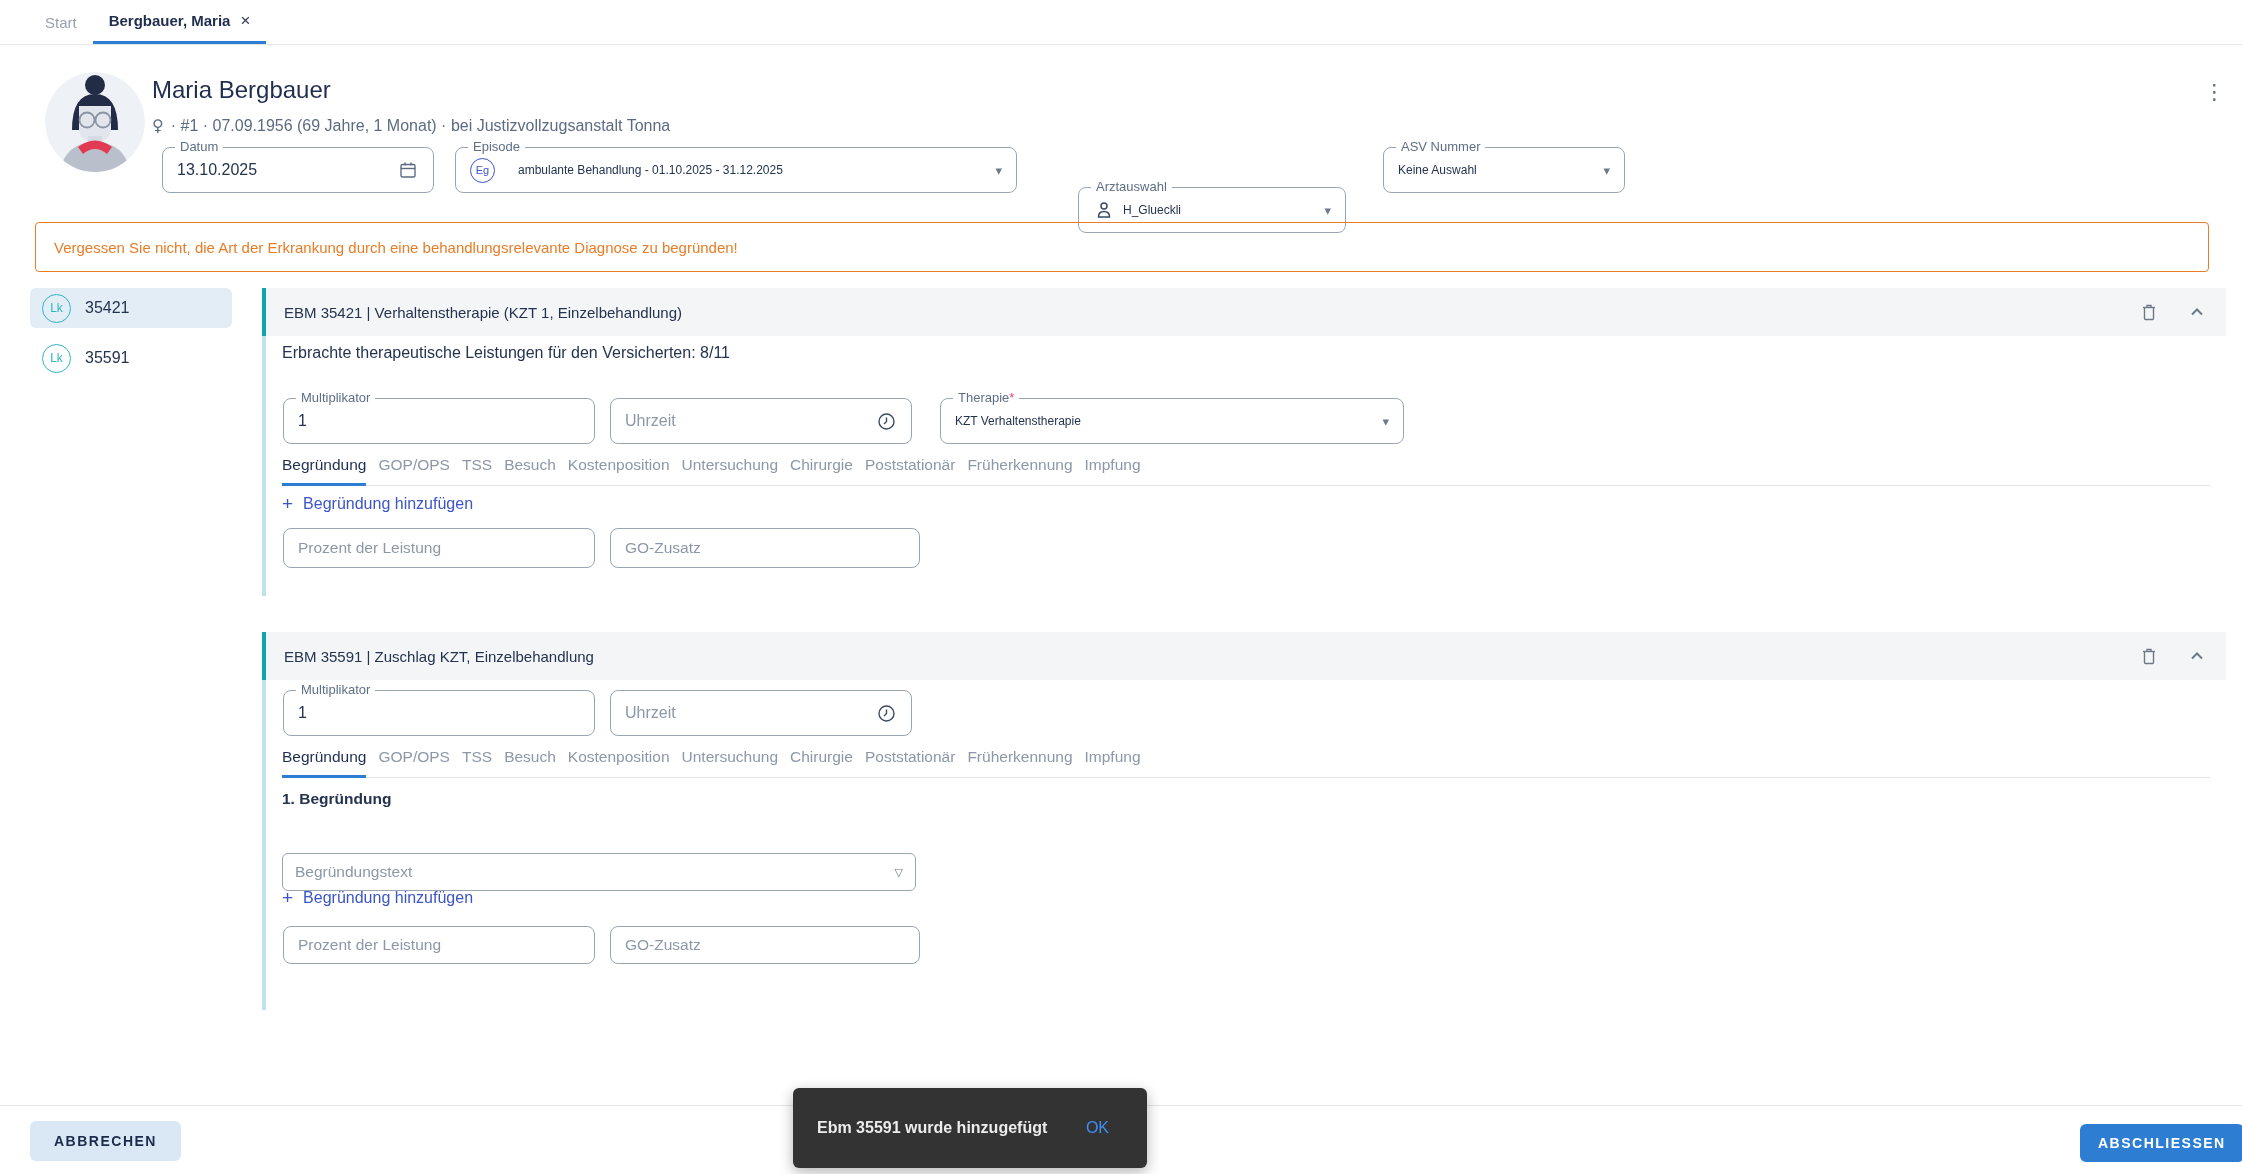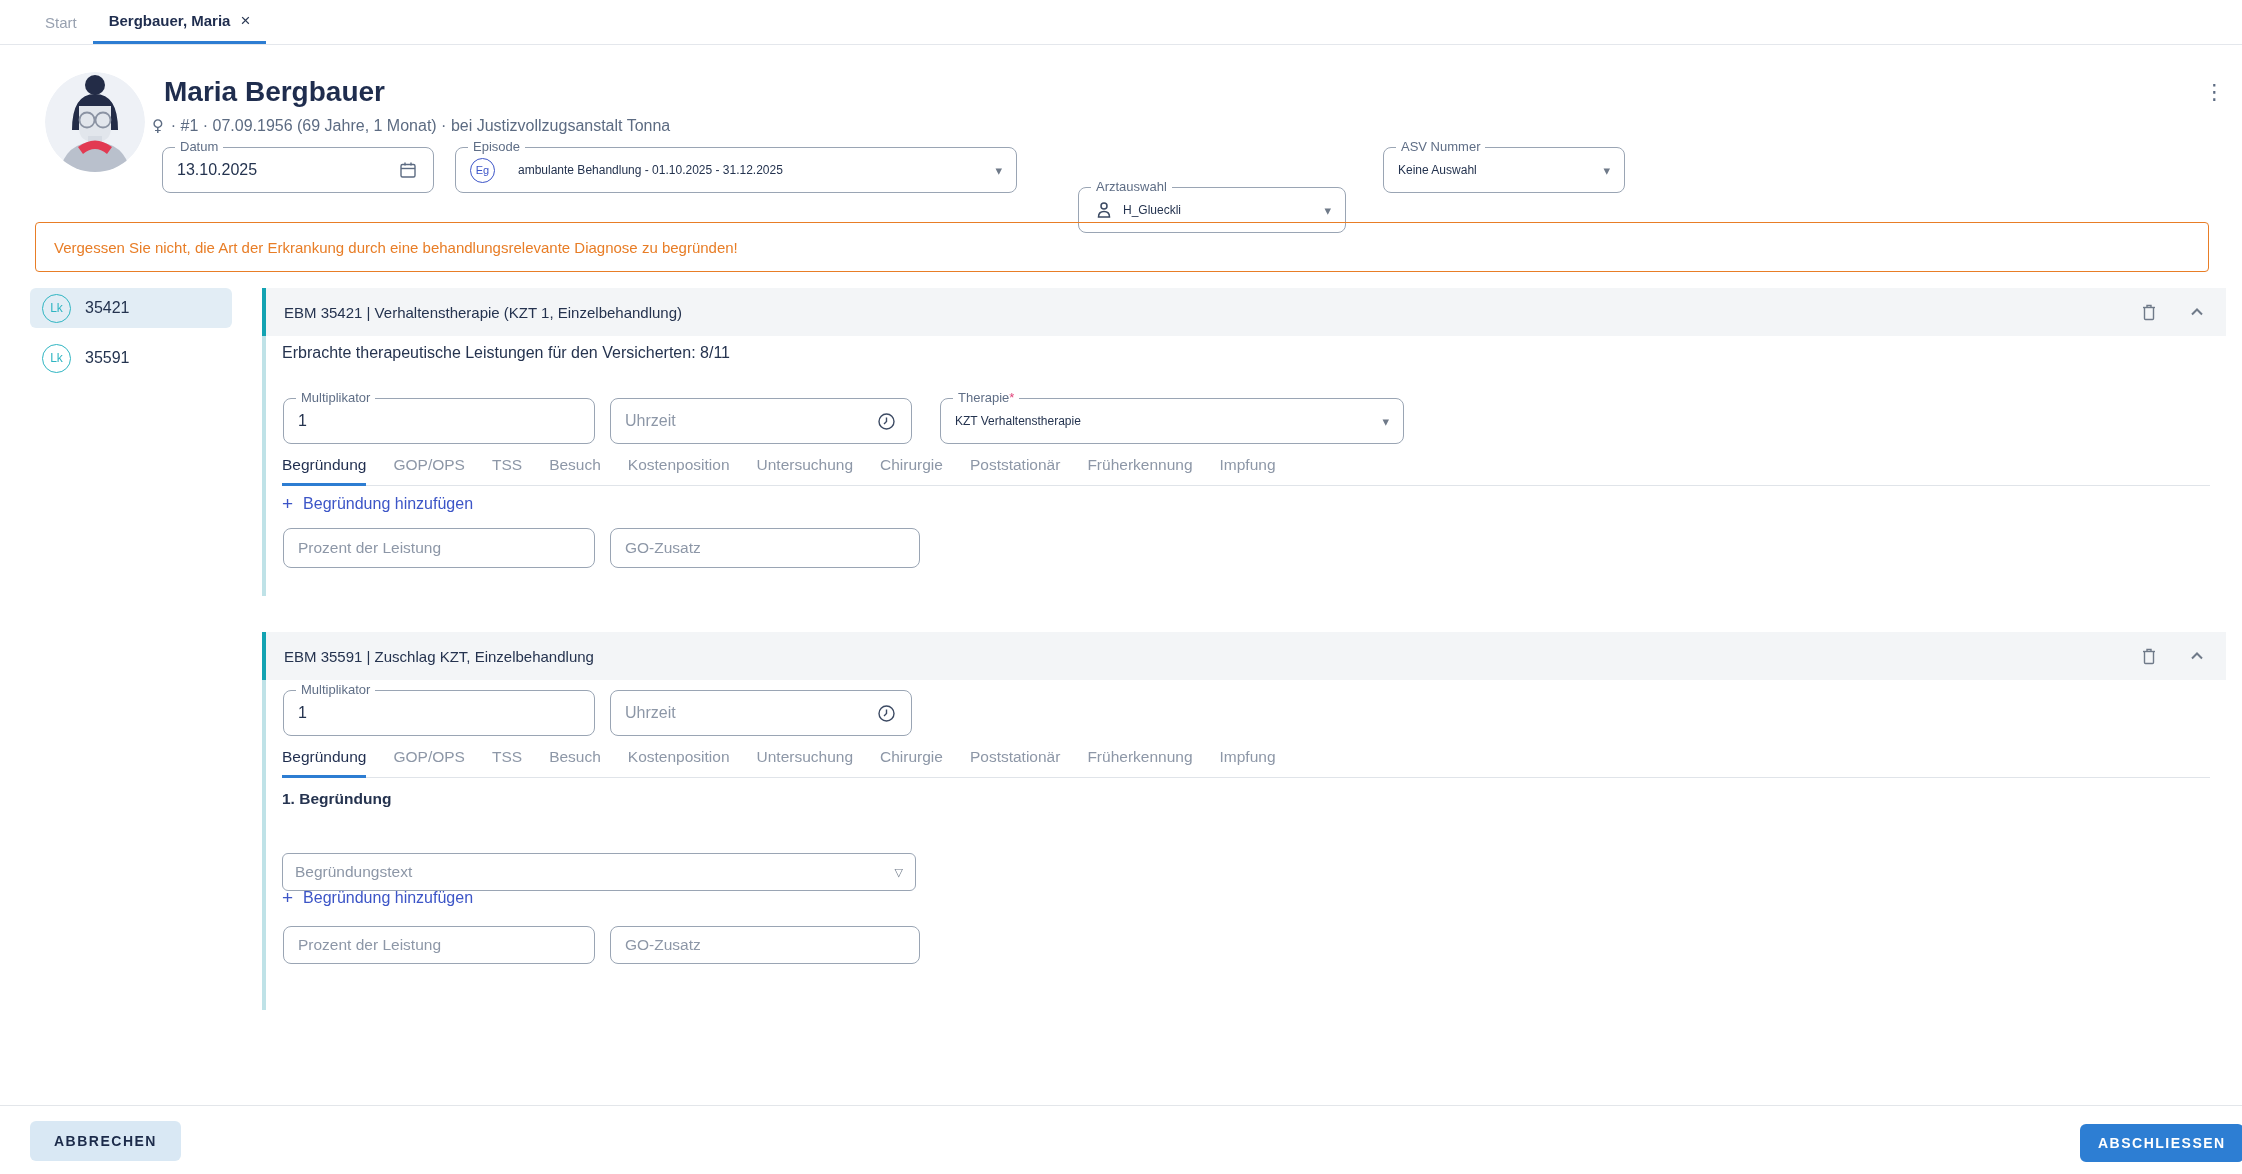--- a/index.html
+++ b/index.html
@@ -8,21 +8,21 @@
 
   
   .tabbar{position:absolute;left:0;top:0;right:0;height:44px;display:flex;align-items:stretch;padding-left:29px;}
   .tabbar-divider{position:absolute;left:0;top:44px;right:0;height:1px;background:#e4e7ec;}
   .tab{display:flex;align-items:center;gap:10px;font-size:15px;color:#98a1b0;padding:0 16px;cursor:pointer;}
   .tab.active{color:#1f2d4e;border-bottom:3px solid #2d7dd2;font-weight:bold;}
   .tab .close{font-size:17px;color:#2c3a55;font-weight:normal;line-height:1;}
 
   
   .avatar{position:absolute;left:45px;top:72px;width:100px;height:100px;}
-  .pname{position:absolute;left:152px;top:76px;font-size:28px;font-weight:bold;color:#1f2d4e;margin-left:12px;}
+  .pname{position:absolute;left:152px;top:76px;font-size:24px;font-weight:normal;color:#1f2d4e;}
   .pmeta{position:absolute;left:152px;top:116px;font-size:16px;color:#5c6b82;display:flex;align-items:center;gap:7px;}
   .gicon{font-family:"DejaVu Sans",sans-serif;font-size:16px;color:#5c6b82;}
   .kebab{position:absolute;left:2204px;top:82px;font-family:"DejaVu Sans",sans-serif;font-size:21px;color:#5c6b82;cursor:pointer;line-height:1;}
 
   
   .ffield{position:absolute;height:46px;border:1px solid #9aa5b4;border-radius:8px;background:#fff;
           display:flex;align-items:center;padding:0 14px;box-sizing:border-box;}
   .flabel{position:absolute;top:-8px;left:12px;background:#fff;padding:0 5px;font-size:13px;color:#5f6e86;line-height:1;white-space:nowrap;}
   .flabel .req{color:#e0457b;}
   .fvalue{font-size:12px;color:#24334f;flex:1;white-space:nowrap;overflow:hidden;}
@@ -53,21 +53,21 @@
   .accent-light{position:absolute;left:0;top:48px;width:4px;bottom:0;background:#bfe2e7;}
   .chdr{position:absolute;left:4px;right:0;top:0;height:48px;background:#f3f5f7;display:flex;align-items:center;
         padding:0 18px;box-sizing:border-box;}
   .chdr .title{font-size:15px;color:#25334f;}
   .chdr .hspacer{flex:1;}
   .icon-btn{width:22px;height:22px;display:inline-flex;align-items:center;justify-content:center;cursor:pointer;color:#6f7a89;}
   .chdr .icon-btn + .icon-btn{margin-left:26px;}
 
   .progress{position:absolute;left:20px;top:56px;font-size:16px;color:#25334f;}
 
-  .tabsrow{position:absolute;left:20px;right:16px;display:flex;gap:27px;border-bottom:1px solid #e0e4e9;}
+  .tabsrow{position:absolute;left:20px;right:16px;display:flex;gap:12px;border-bottom:1px solid #e0e4e9;}
   .ctab{font-size:15.5px;color:#8d97a7;padding-bottom:9px;cursor:pointer;white-space:nowrap;}
   .ctab.active{color:#1f2d4e;border-bottom:3px solid #2d7dd2;margin-bottom:-1px;}
 
   .addlink{position:absolute;left:20px;display:flex;align-items:center;gap:10px;color:#3c55c7;font-size:16px;cursor:pointer;}
   .addlink .plus{font-size:19px;line-height:1;}
 
   .sinput{position:absolute;height:40px;border:1px solid #9aa5b4;border-radius:8px;box-sizing:border-box;
           padding:0 14px;font-family:inherit;font-size:15.5px;color:#24334f;outline:none;background:#fff;}
 
   .bheading{position:absolute;left:20px;font-size:15.5px;font-weight:bold;color:#25334f;}
@@ -309,14 +309,18 @@
     </div>
 
     <input class="sinput" style="left: 21px; top: 294px; width: 312px; height: 38px;" placeholder="Prozent der Leistung">
     <input class="sinput" style="left: 348px; top: 294px; width: 310px; height: 38px;" placeholder="GO-Zusatz">
   </div>
 
   <div class="footer-divider"></div>
   <button class="btn-cancel">ABBRECHEN</button>
   <button class="btn-finish">ABSCHLIESSEN</button>
 
+  <div class="toast">
+    <span class="msg">Ebm 35591 wurde hinzugefügt</span>
+    <span class="ok">OK</span>
+  </div>
 
 </div>
 
 </body></html>

